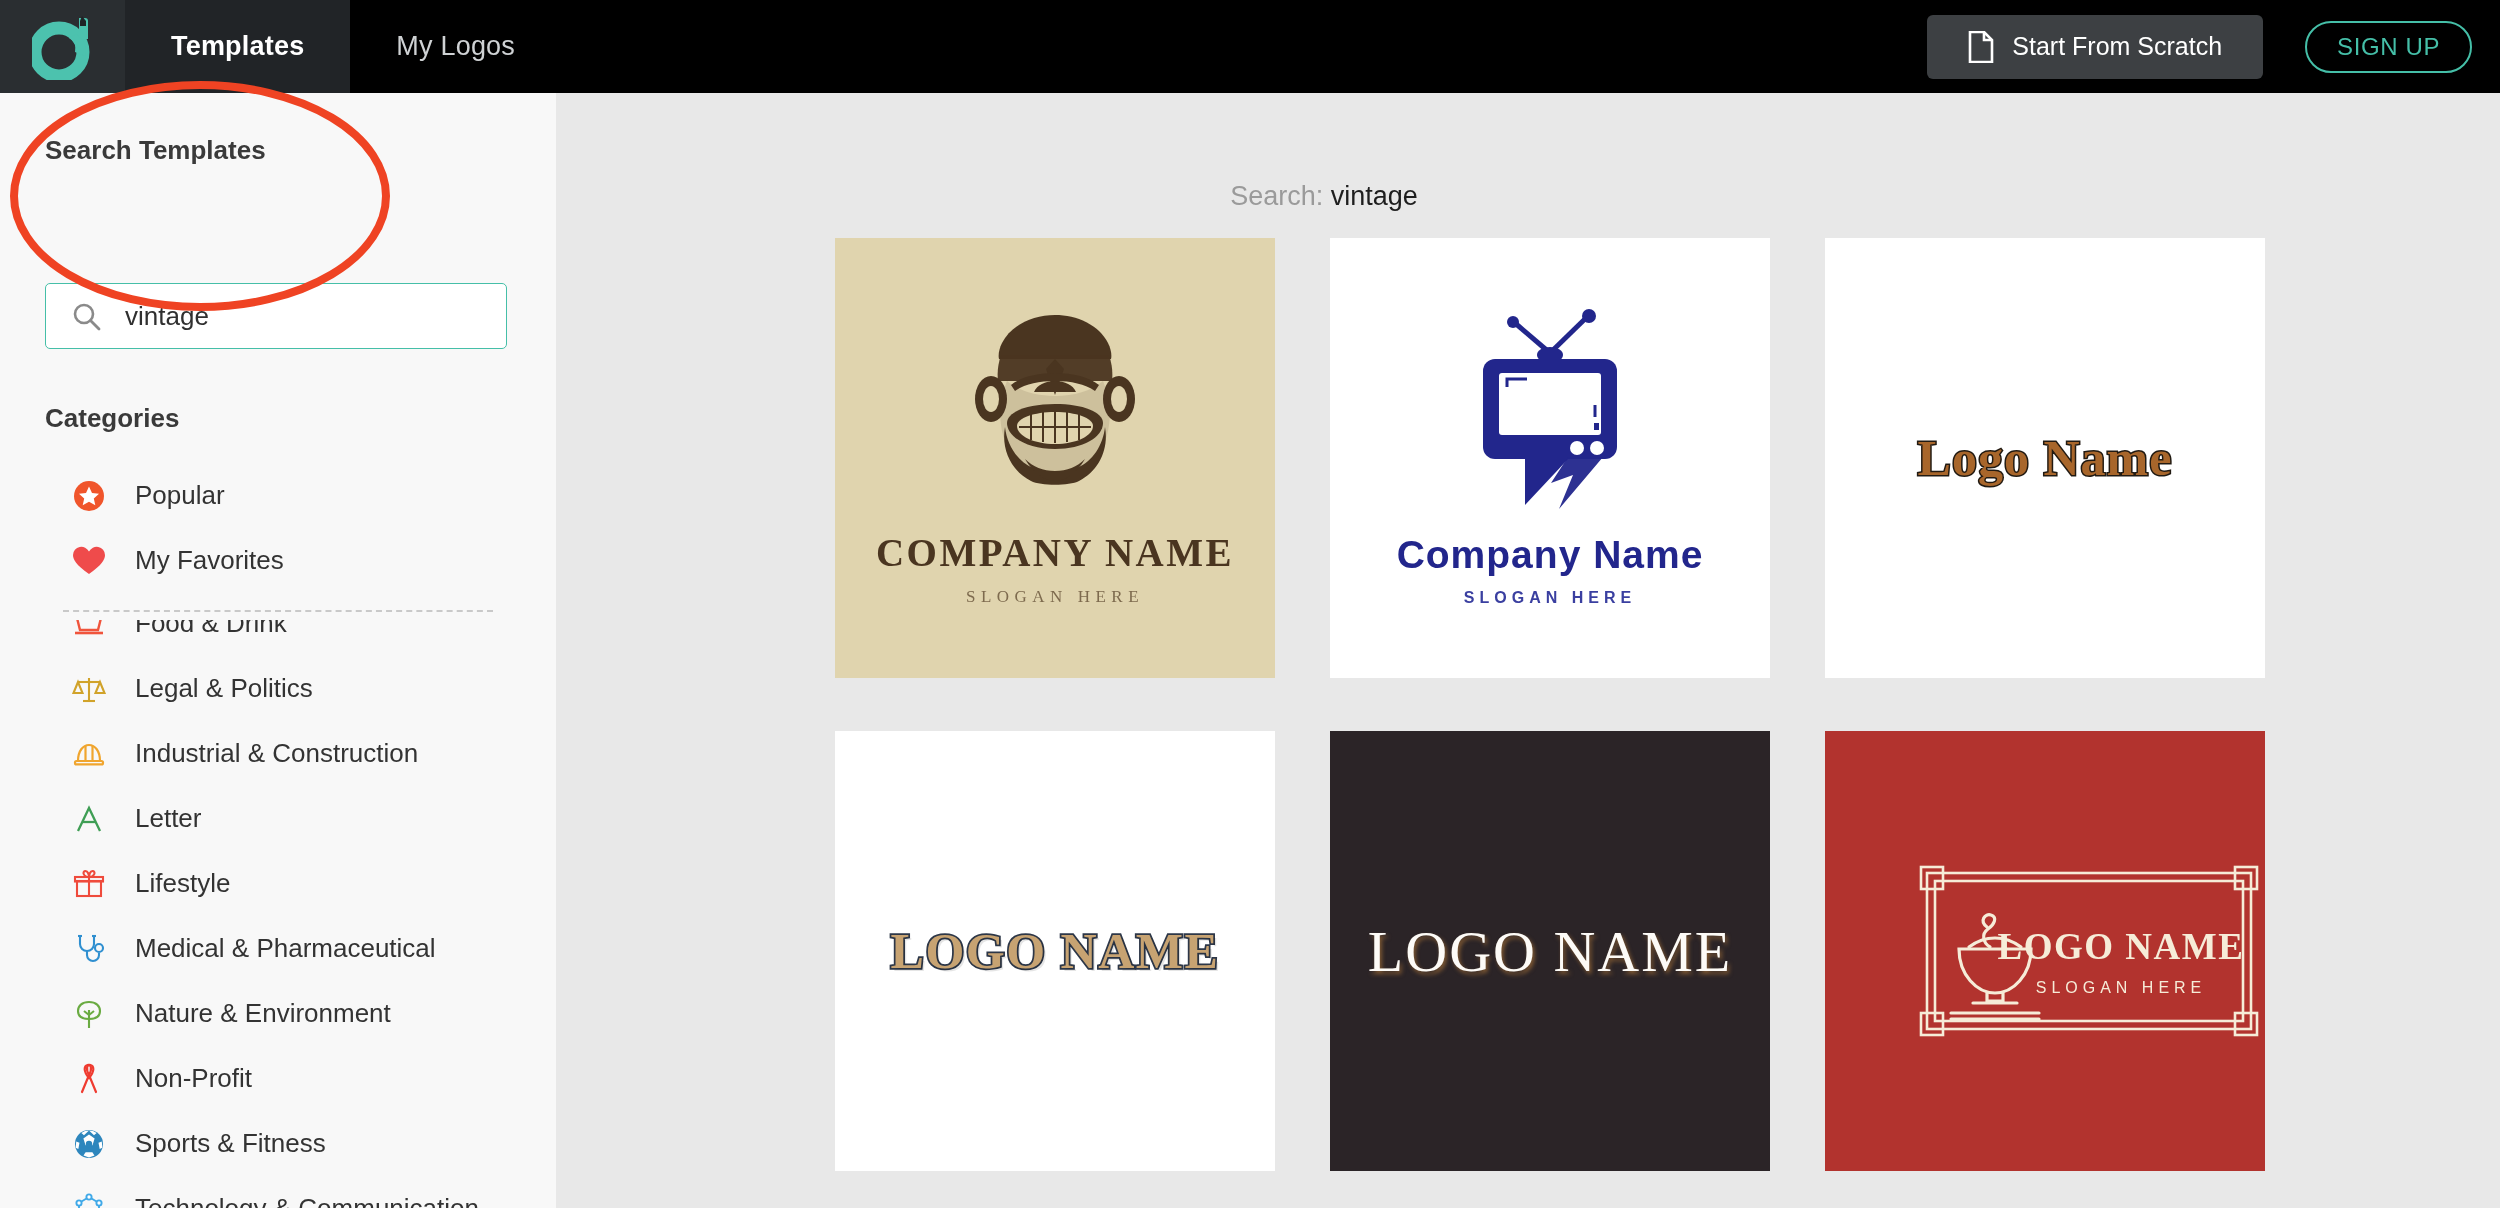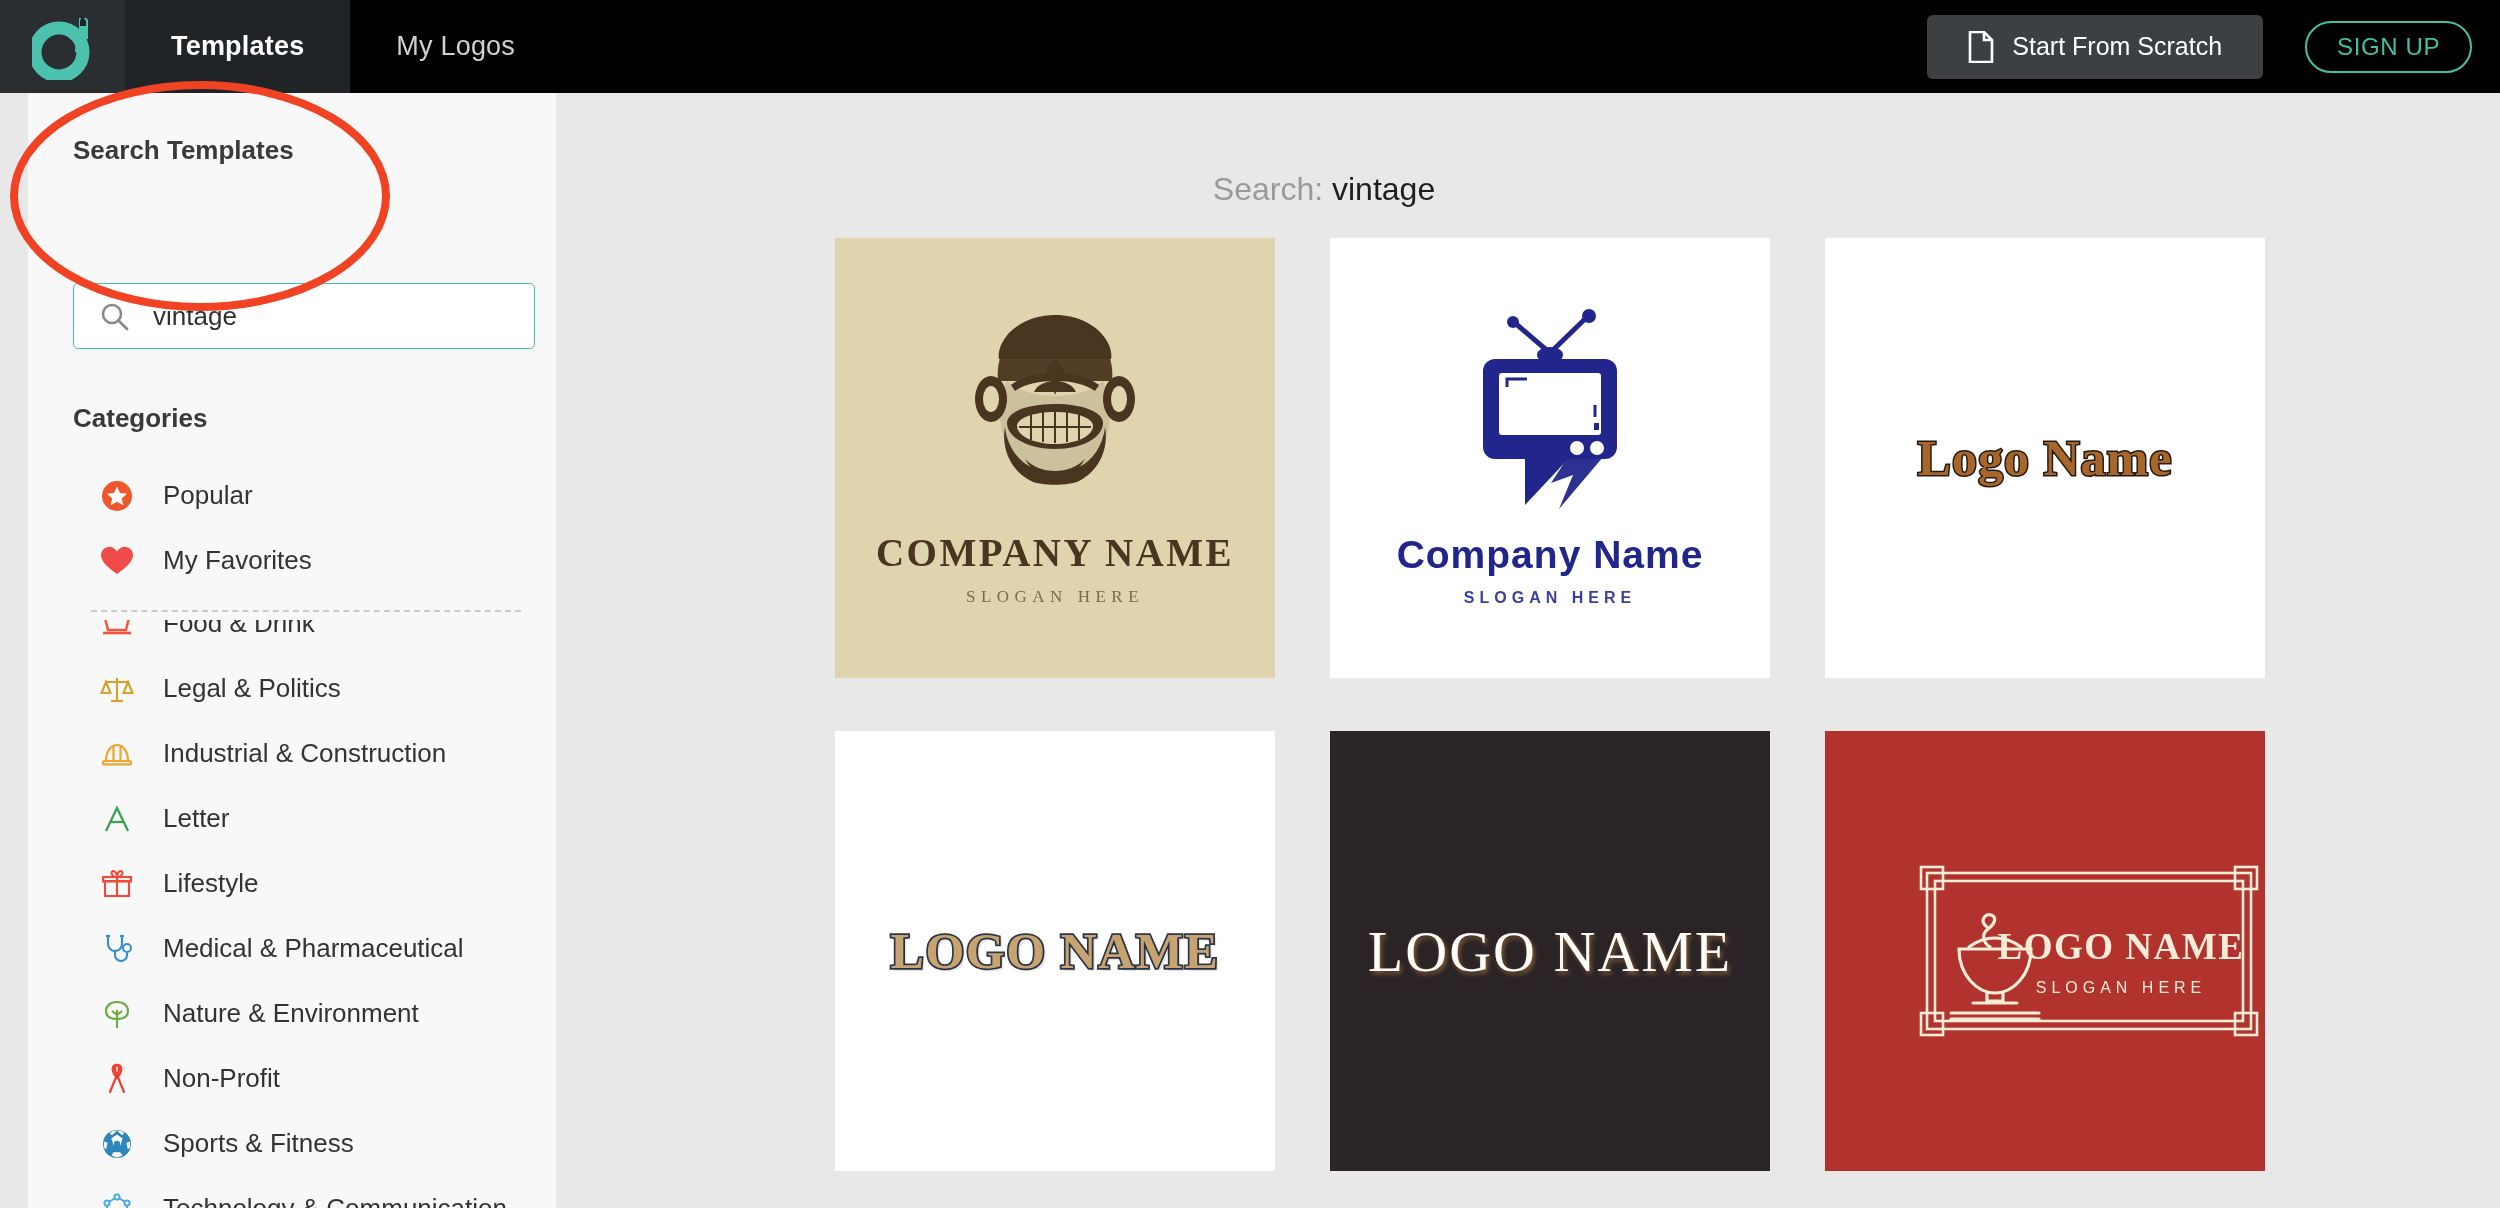--- a/index.html
+++ b/index.html
@@ -50,21 +50,20 @@
     color: #45bfa8; font-size: 24px; letter-spacing: .6px;
     background: transparent; cursor: pointer; white-space: nowrap;
   }
 
   
   .sidebar {
     position: absolute; left: 0; top: 93px;
     width: 556px; height: 1115px;
     background: #f8f8f8;
     overflow: hidden;
-    margin-left: 28px;
   }
   .sb-title {
     position: absolute; left: 45px; top: 42px;
     font-size: 26px; font-weight: 700; color: #3a3a3a;
   }
   .search-box {
     position: absolute; left: 45px; top: 190px;
     width: 462px; height: 66px;
     background: #ffffff;
     border: 1.5px solid #45bfa8; border-radius: 5px;
@@ -94,22 +93,22 @@
   .clipped-row { height: 36px; overflow: hidden; margin-top: 8px; }
   .clipped-row .cat-item { height: 65px; margin-top: -29px; }
 
   
   .main {
     position: absolute; left: 556px; top: 93px;
     width: 1944px; height: 1115px;
     background: #e8e8e8; overflow: hidden;
   }
   .search-head {
-    position: absolute; left: 0; top: 78px; width: 1536px;
-    text-align: center; font-size: 32px;
+    position: absolute; left: 0; top: 88px; width: 1536px;
+    text-align: center; font-size: 27px;
   }
   .search-head .k { color: #9a9a9a; }
   .search-head .v { color: #1e1e1e; }
 
   .grid {
     position: absolute; left: 279px; top: 145px;
     display: grid;
     grid-template-columns: repeat(3, 440px);
     gap: 53px 55px;
   }

